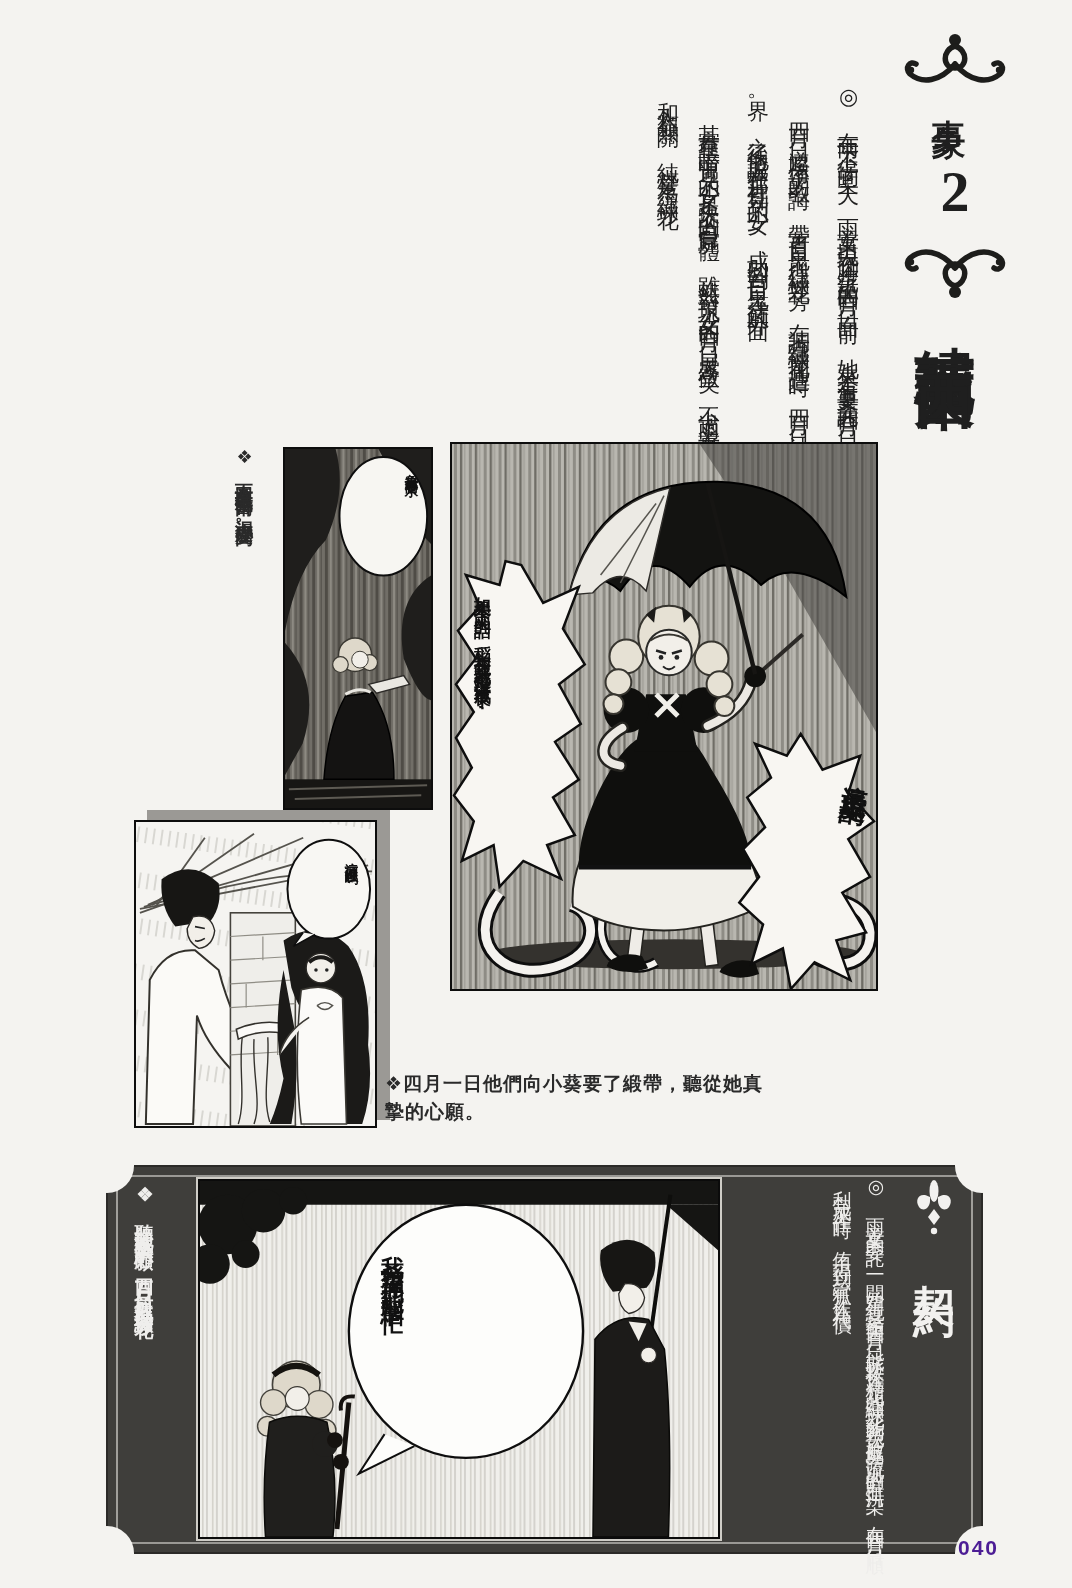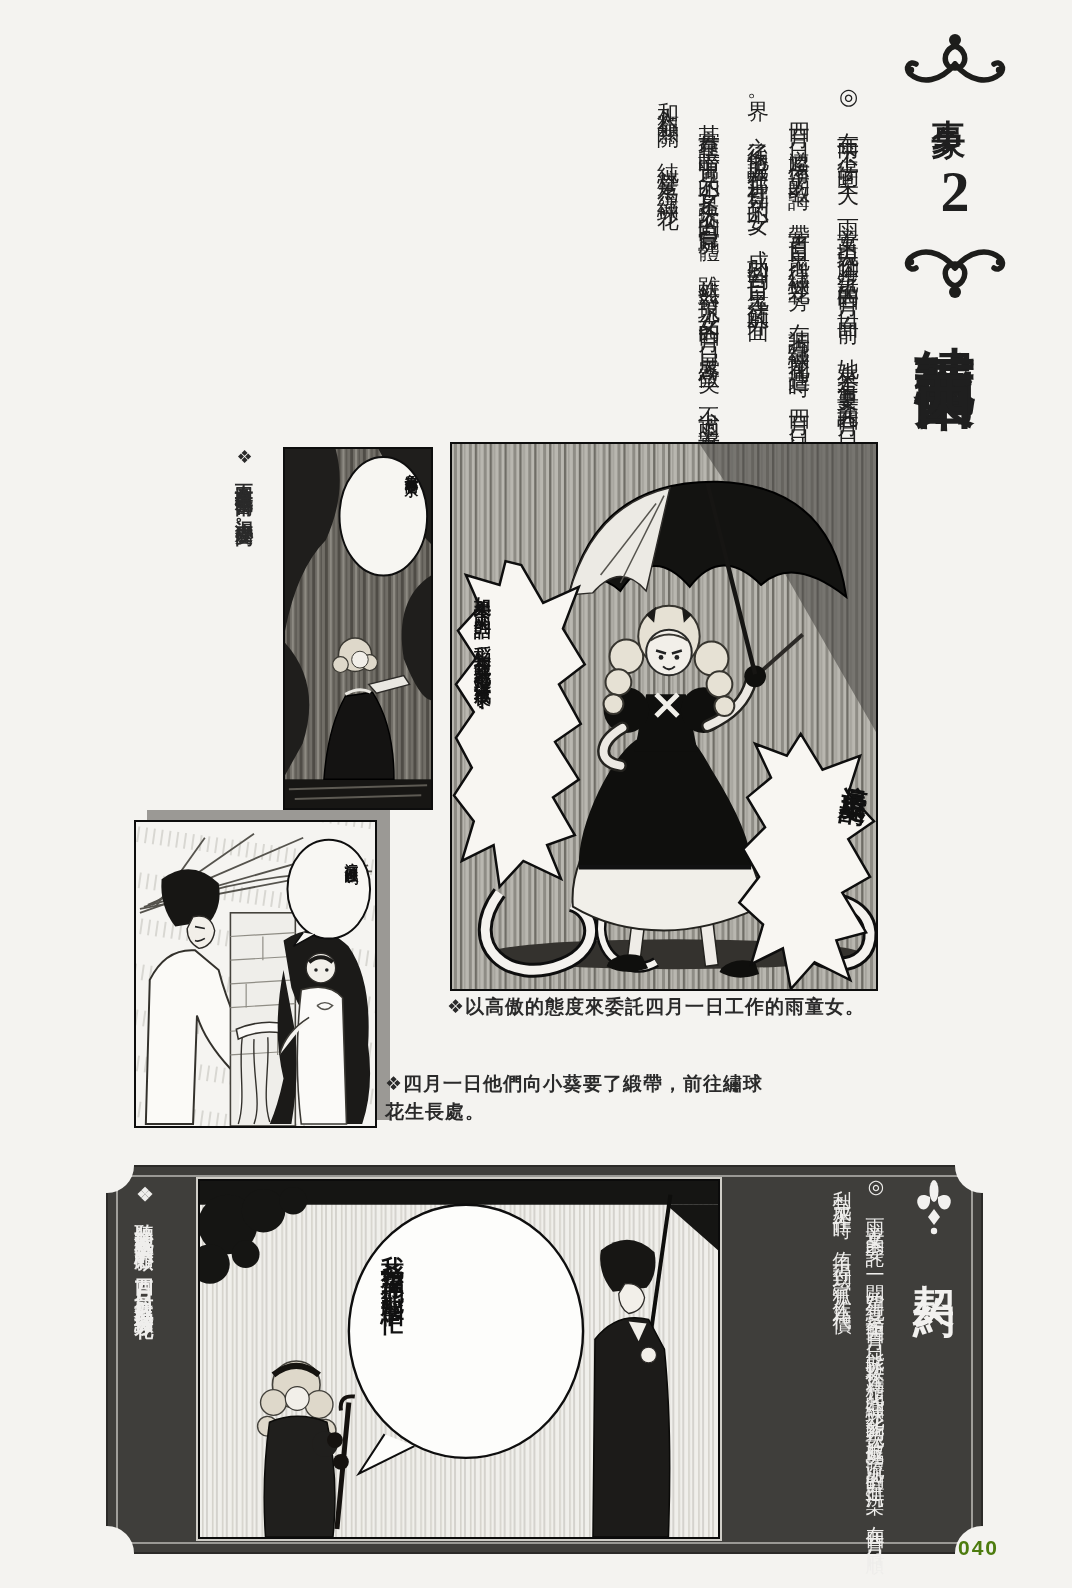--- a/index.html
+++ b/index.html
@@ -47,21 +47,21 @@
   
   .contract-box{left:104px;top:1163px;width:881px;height:393px;}
   .contract-box > svg.plaque{position:absolute;left:0;top:0;width:100%;height:100%;}
   .contract-caption{left:24px;top:20px;height:348px;font-size:19px;letter-spacing:4px;line-height:32px;color:#efeeec;font-weight:600;position:absolute;}
   .contract-panel{left:94px;top:16px;width:522px;height:360px;border:2px solid #0b0b0b;outline:2px solid #cfcdc7;}
   .cp-bubble{left:172px;top:56px;height:200px;font-size:23px;letter-spacing:7px;line-height:42px;}
   .contract-body{left:584px;top:12px;width:204px;height:372px;font-size:19px;letter-spacing:6px;line-height:33px;color:#eeedeb;position:absolute;}
   .contract-title-wrap{left:788px;top:16px;width:84px;height:366px;position:absolute;text-align:center;}
   .contract-title{margin:10px auto 0;font-size:42px;font-weight:bold;letter-spacing:12px;color:#f2f1ef;writing-mode:vertical-rl;text-orientation:upright;}
 
-  .page-number{left:958px;top:1536px;font-size:21px;font-weight:bold;color:#4d7c0f;letter-spacing:2px;}
+  .page-number{left:958px;top:1536px;font-size:21px;font-weight:bold;color:#4c1d95;letter-spacing:2px;}
 </style>
 </head>
 <body>
 
 <div class="page">
 
   <svg class="abs" style="left:900px;top:30px;" width="110" height="62" viewBox="0 0 110 62">
     <g stroke="#1d1d1b" stroke-width="5.5" fill="none" stroke-linecap="round">
       <circle cx="55" cy="10" r="6" fill="#1d1d1b" stroke="none"></circle>
       <path d="M55 16 C42 20 42 38 55 38 C68 38 68 20 55 16"></path>
@@ -206,21 +206,20 @@
         <line x1="258" y1="40" x2="306" y2="232" stroke="#161513" stroke-width="4.5"></line>
       </g>
 
       <polygon points="70,122 92,160 128,144 112,186 134,222 108,242 130,282 104,300 128,338 102,356 124,394 96,404 110,438 72,420 48,446 42,404 10,420 22,380 2,354 20,326 4,296 22,270 4,242 24,216 6,188 28,164 14,132 48,142 54,118" fill="#f8f6f2" stroke="#0e0e0e" stroke-width="2.5"></polygon>
       <polygon points="352,292 374,328 412,314 400,352 426,380 400,398 422,436 394,452 418,492 388,500 402,540 366,522 342,549 334,508 302,524 314,484 290,462 310,436 294,408 316,386 298,356 322,336 306,302 338,314" fill="#f8f6f2" stroke="#0e0e0e" stroke-width="2.5"></polygon>
     </svg>
     <div class="bubble-text vtext pp-left-bubble">如果不下雨的話，稻米和蔬菜就都沒辦法成長了！</div>
     <div class="bubble-text vtext pp-right-bubble">這是處罰！</div>
   </div>
 
-  <div class="abs caption caption-h1">❖以高傲的態度來委託四月一日工作的雨童女。</div>
 
   <div class="abs panel-ribbon-shadow"></div>
   <div class="panel panel-ribbon">
     <svg viewBox="0 0 243 308" preserveAspectRatio="none">
       <defs>
         <pattern id="rainP" width="8" height="46" patternUnits="userSpaceOnUse" patternTransform="rotate(8)">
           <rect width="8" height="46" fill="#f5f4f1"></rect>
           <line x1="4" y1="4" x2="4" y2="20" stroke="#bcbab3" stroke-width="1"></line>
         </pattern>
       </defs>
@@ -269,21 +268,21 @@
         <path d="M168 170 Q196 162 210 178 L214 306 L168 306 Q160 240 168 170 Z" fill="#fbfaf8" stroke="#3a3833" stroke-width="1.6"></path>
         <path d="M184 186 q8 -6 16 0 q-8 8 -16 0" fill="none" stroke="#55534d" stroke-width="1.4"></path>
         <path d="M176 198 C160 208 150 220 146 236" stroke="#3a3833" stroke-width="1.6" fill="#f6f4f0"></path>
       </g>
       <ellipse cx="196" cy="68" rx="42" ry="50" fill="#f8f7f3" stroke="#0e0e0e" stroke-width="2"></ellipse>
       <path d="M170 112 L160 126 L182 114" fill="#f8f7f3" stroke="#0e0e0e" stroke-width="1.6"></path>
     </svg>
     <div class="bubble-text vtext pr-bubble">這個可以嗎？</div>
   </div>
 
-  <div class="abs caption caption-h2">❖四月一日他們向小葵要了緞帶，前往繡球花生長處。</div>
+  <div class="abs caption caption-h2">❖四月一日他們向小葵要了緞帶，聽從她真摯的心願。</div>
 
   <div class="abs contract-box">
     <svg class="plaque" viewBox="0 0 881 393">
       <rect x="3" y="3" width="875" height="387" rx="10" fill="#3f3e3b" stroke="#2b2a28" stroke-width="2"></rect>
       <rect x="13" y="13" width="855" height="367" rx="16" fill="none" stroke="#cfcdc8" stroke-width="1.6" opacity="0.85"></rect>
       <g fill="#f4f3f0">
         <circle cx="3" cy="3" r="27"></circle>
           <circle cx="878" cy="3" r="27"></circle>
         <circle cx="3" cy="390" r="27"></circle>
           <circle cx="878" cy="390" r="27"></circle>

